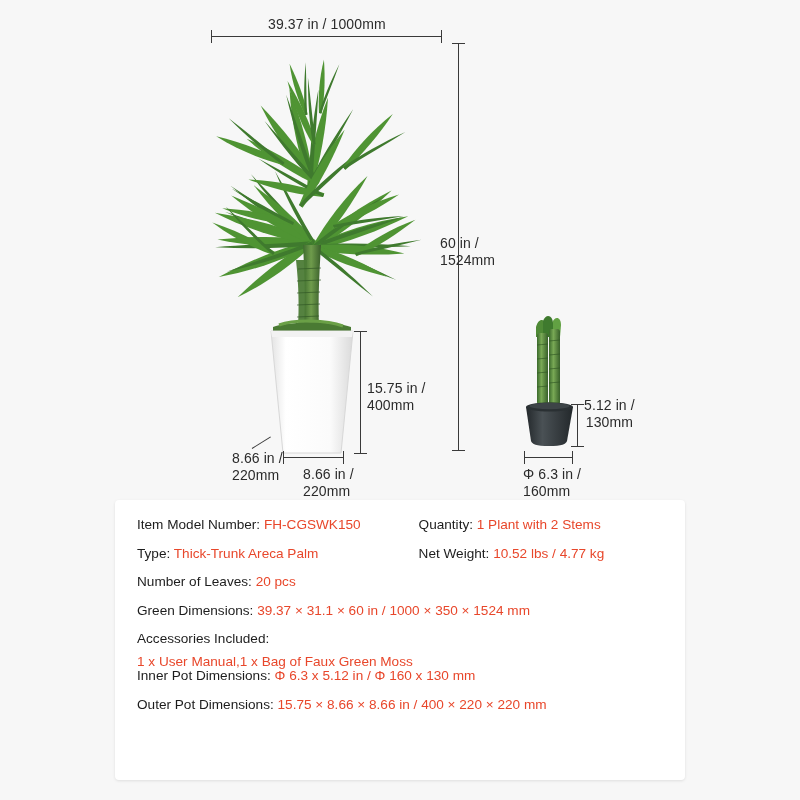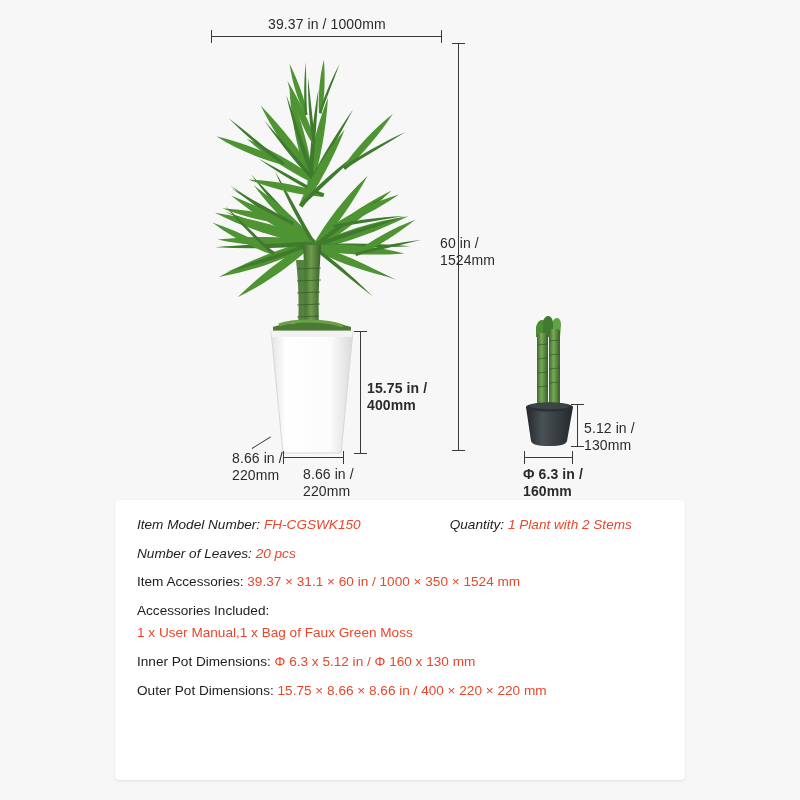--- a/index.html
+++ b/index.html
@@ -66,37 +66,35 @@
     background: #ffffff;
     border-radius: 4px;
     box-shadow: 0 1px 3px rgba(0,0,0,0.10);
     padding: 18px 22px 10px 22px;
   }
   .spec-cols {
     display: flex;
     gap: 0px;
   }
   .spec-col-left { width: 288px; }
-  .spec-col-right { width: 250px; text-align: center; }
+  .spec-col-right { width: 250px; }
 
   .spec-row {
     font-size: 13.6px;
     color: #1d1d1d;
     line-height: 1.0;
     margin-bottom: 15px;
     white-space: nowrap;
-    font-style: italic;
   }
   .spec-key { color: #1d1d1d; }
   .spec-val { color: #e8472b; }
   .spec-val-block {
     color: #e8472b;
     font-size: 13.6px;
     margin-top: -7px;
-    margin-bottom: 15px;
   }
   .spec-full {
     font-size: 13.6px;
     color: #1d1d1d;
     line-height: 1.0;
     margin-bottom: 15px;
     white-space: nowrap;
   }
 </style>
 </head>
@@ -236,21 +234,21 @@
         <path d="M84,270 C100,264 132,265 148,271" stroke="#6aa046" stroke-width="3" fill="none"></path>
 
         <path d="M76,276 L158,276 L146,398 L88,398 Z" fill="url(#potg)" stroke="#d8d8d8" stroke-width="1"></path>
         <path d="M76,276 L158,276 L157,282 L77,282 Z" fill="#f2f2f2"></path>
       </svg>
     </div>
 
     <div class="line-v" style="left:360px; top:331px; height:122px;"></div>
     <div class="tick-h" style="left:354px; top:331px; width:13px;"></div>
     <div class="tick-h" style="left:354px; top:453px; width:13px;"></div>
-    <div class="dim-label" style="left:367px; top:380px;font-weight:bold;">15.75 in /
+    <div class="dim-label" style="left:367px; top:380px;">15.75 in /
 400mm</div>
 
     <div class="line-h" style="left:252px; top:448px; width:22px; transform:rotate(-32deg); transform-origin:left center;"></div>
     <div class="dim-label" style="left:232px; top:450px;">8.66 in /
 220mm</div>
 
     <div class="line-h" style="left:283px; top:457px; width:60px;"></div>
     <div class="tick-v" style="left:283px; top:451px; height:13px;"></div>
     <div class="tick-v" style="left:343px; top:451px; height:13px;"></div>
     <div class="dim-label" style="left:303px; top:466px;">8.66 in /
@@ -292,49 +290,55 @@
 
         <path d="M14,92 L61,92 L55,126 C54,129 50,131 37,131 C24,131 20,129 19,126 Z" fill="url(#ipotg)"></path>
         <ellipse cx="37.5" cy="92" rx="23.5" ry="4.5" fill="#2a3033"></ellipse>
         <ellipse cx="37.5" cy="91" rx="20" ry="3.2" fill="#3d4447"></ellipse>
       </svg>
     </div>
 
     <div class="line-v" style="left:577px; top:404px; height:42px;"></div>
     <div class="tick-h" style="left:571px; top:404px; width:13px;"></div>
     <div class="tick-h" style="left:571px; top:446px; width:13px;"></div>
-    <div class="dim-label" style="left:584px; top:420px;">5.12 in /
+    <div class="dim-label" style="left:584px; top:397px;text-align:center;">5.12 in /
 130mm</div>
 
     <div class="line-h" style="left:524px; top:457px; width:48px;"></div>
     <div class="tick-v" style="left:524px; top:451px; height:13px;"></div>
     <div class="tick-v" style="left:572px; top:451px; height:13px;"></div>
-    <div class="dim-label" style="left:523px; top:466px;font-weight:bold;">Φ 6.3 in /
+    <div class="dim-label" style="left:523px; top:466px;">Φ 6.3 in /
 160mm</div>
   </div>
 
   <div class="spec-card">
     <div class="spec-cols">
       <div class="spec-col-left">
         <div class="spec-row">
           <span class="spec-key">Item Model Number: </span><span class="spec-val">FH-CGSWK150</span>
         </div>
         <div class="spec-row">
+          <span class="spec-key">Type: </span><span class="spec-val">Thick-Trunk Areca Palm</span>
+        </div>
+        <div class="spec-row">
           <span class="spec-key">Number of Leaves: </span><span class="spec-val">20 pcs</span>
         </div>
       </div>
       <div class="spec-col-right">
         <div class="spec-row">
           <span class="spec-key">Quantity: </span><span class="spec-val">1 Plant with 2 Stems</span>
         </div>
+        <div class="spec-row">
+          <span class="spec-key">Net Weight: </span><span class="spec-val">10.52 lbs / 4.77 kg</span>
+        </div>
       </div>
     </div>
 
     <div class="spec-full">
-      <span class="spec-key">Item Accessories: </span><span class="spec-val">39.37 × 31.1 × 60 in / 1000 × 350 × 1524 mm</span>
+      <span class="spec-key">Green Dimensions: </span><span class="spec-val">39.37 × 31.1 × 60 in / 1000 × 350 × 1524 mm</span>
     </div>
 
     <div class="spec-full">
       <span class="spec-key">Accessories Included:</span>
     </div>
 
     <div class="spec-val-block">1 x User Manual,1 x Bag of Faux Green Moss</div>
 
     <div class="spec-full">
       <span class="spec-key">Inner Pot Dimensions: </span><span class="spec-val">Φ 6.3 x 5.12 in / Φ 160 x 130 mm</span>

